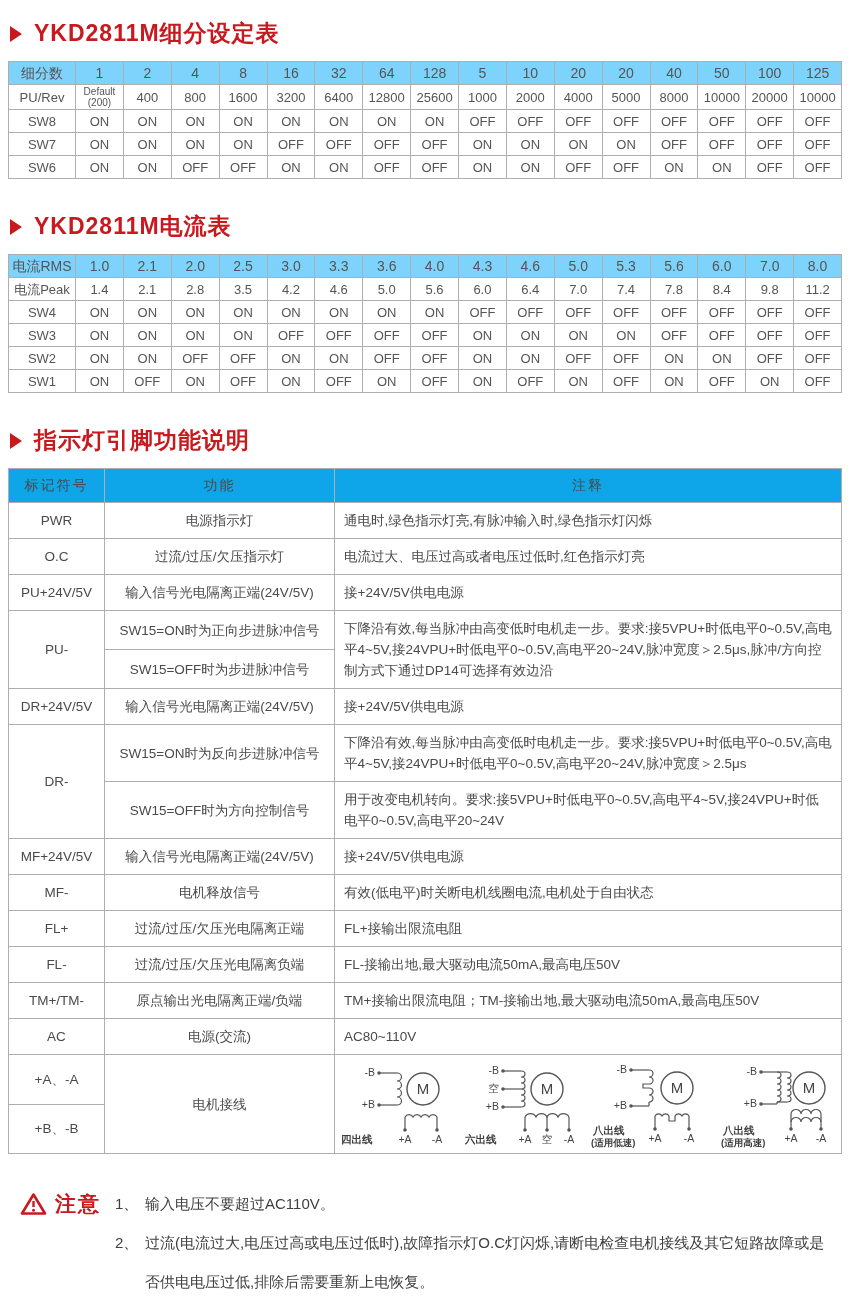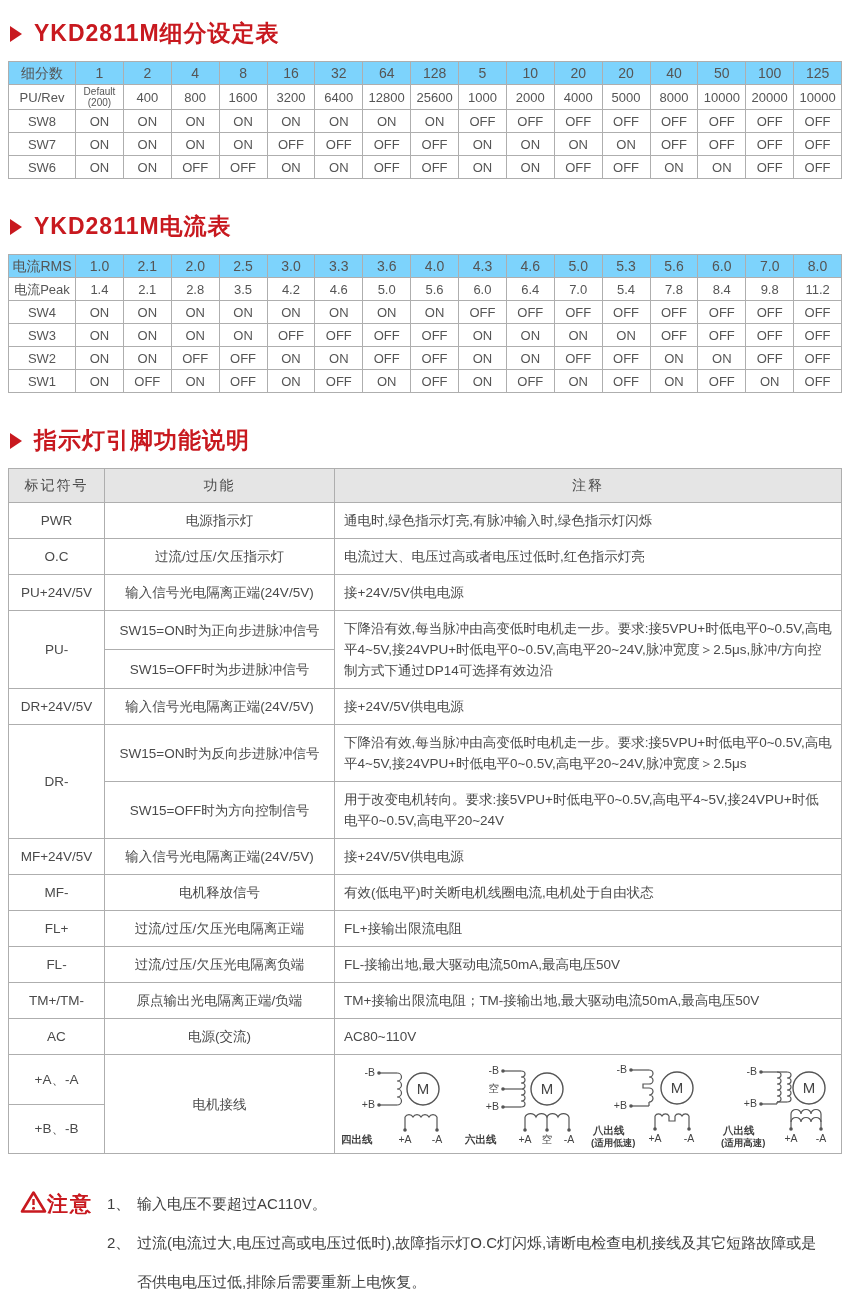--- a/index.html
+++ b/index.html
@@ -25,38 +25,38 @@
     padding:2px 1px;height:18px;font-weight:normal;line-height:15px;
   }
   .grid-table th{width:64px;}
   .grid-table tr.head-row th,.grid-table tr.head-row td{background:#7dd3fc;font-size:14px;}
   .grid-table td.multiline{font-size:10px;line-height:11px;padding:1px 0;}
 
   
   .pin-table{width:834px;table-layout:fixed;font-size:13.5px;color:#4a4a4a;}
   .pin-table th,.pin-table td{border:1px solid #aeaeae;vertical-align:middle;
     padding:7px 9px;line-height:19px;font-weight:normal;}
-  .pin-table tr.head-row th{background:#e5e5e5;text-align:center;font-size:14px;letter-spacing:2px;}
+  .pin-table tr.head-row th{background:#0ea5e9;text-align:center;font-size:14px;letter-spacing:2px;}
   .pin-table th.sym{text-align:center;font-size:13.5px;margin-left:25px;}
   .pin-table td.fn{text-align:center;}
   .pin-table td.nt{text-align:left;line-height:21px;}
   .pin-table td.diagrams{padding:3px 4px;}
   .diag-wrap{display:flex;justify-content:space-between;align-items:center;}
   .diag-wrap svg{flex:0 0 auto;}
   .wire line,.wire path{stroke:#555;fill:none;stroke-width:1.2;}
   svg circle.dot{fill:#555;stroke:none;}
   svg circle.motor{fill:none;stroke:#555;stroke-width:1.4;}
   svg text{font-size:10.5px;fill:#444;}
   svg text.mtext{font-size:15px;fill:#444;}
   svg text.cap{font-size:10.5px;fill:#3d3d3d;font-weight:bold;}
   svg text.cap2{font-size:9.5px;fill:#3d3d3d;font-weight:bold;}
 
   
   .notice{display:flex;align-items:flex-start;gap:14px;margin-top:30px;padding-left:12px;}
-  .notice-head{display:flex;flex:0 0 auto;margin-top:6px;}
+  .notice-head{display:flex;align-items:center;gap:8px;flex:0 0 auto;margin-top:6px;}
   .notice-head .txt{font-size:21px;font-weight:bold;color:#c8191f;letter-spacing:2px;}
   .notice-items{font-size:15px;color:#3f3f3f;flex:1;}
   .notice-item{display:flex;line-height:39px;}
   .notice-item .num{flex:0 0 30px;}
   .notice-item .txt{white-space:pre-line;flex:1;}
 </style>
 </head>
 <body>
 
 <div class="page">
@@ -199,21 +199,21 @@
             <td>2.1</td>
             <td>2.8</td>
             <td>3.5</td>
             <td>4.2</td>
             <td>4.6</td>
             <td>5.0</td>
             <td>5.6</td>
             <td>6.0</td>
             <td>6.4</td>
             <td>7.0</td>
-            <td>5.4</td>
+            <td>7.4</td>
             <td>7.8</td>
             <td>8.4</td>
             <td>9.8</td>
             <td>11.2</td>
           </tr>
           <tr>
             <th>SW4</th>
             <td>ON</td>
             <td>ON</td>
             <td>ON</td>

